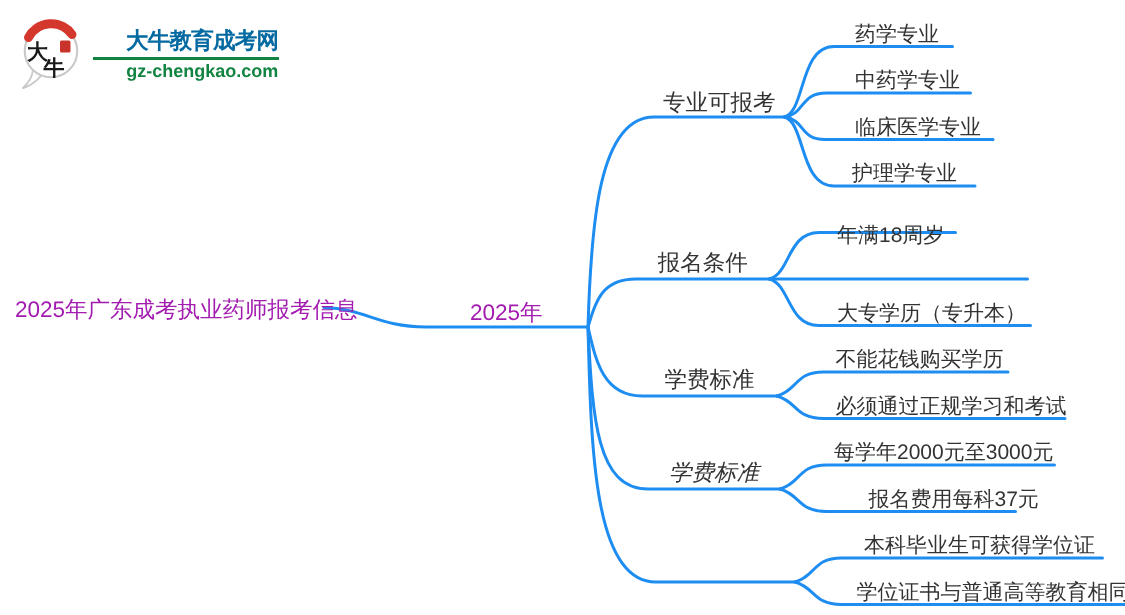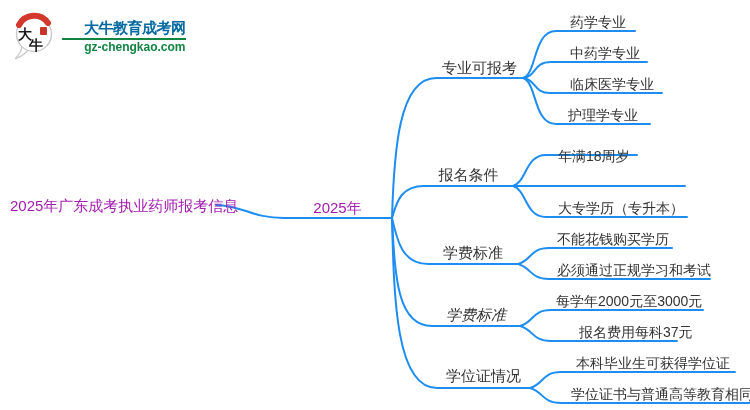--- a/index.html
+++ b/index.html
@@ -75,21 +75,20 @@
     <path d="M530,388 C544,392 542,403 561,403 L752,403"></path>
   </svg>
 
   <div class="node root-node">2025年广东成考执业药师报考信息</div>
   <div class="node center-node">2025年</div>
 
   <div class="bl" style="left:436px;top:59px;width:87px;">专业可报考</div>
   <div class="bl" style="left:424px;top:166px;width:89px;">报名条件</div>
   <div class="bl" style="left:428px;top:244px;width:90px;">学费标准</div>
   <div class="bl" style="left:432px;top:306px;width:88px;font-style:italic;">学费标准</div>
-  <div class="bl" style="left:437px;top:367px;width:93px;">学位证情况</div>
 
   <div class="lf" style="left:570px;top:14px;">药学专业</div>
   <div class="lf" style="left:570px;top:45px;">中药学专业</div>
   <div class="lf" style="left:570px;top:76px;">临床医学专业</div>
   <div class="lf" style="left:568px;top:107px;">护理学专业</div>
 
   <div class="lf" style="left:558px;top:148px;">年满18周岁</div>
   <div class="lf" style="left:557px;top:231px;">不能花钱购买学历</div>
 
   <div class="lf" style="left:558px;top:200px;">大专学历（专升本）</div>

